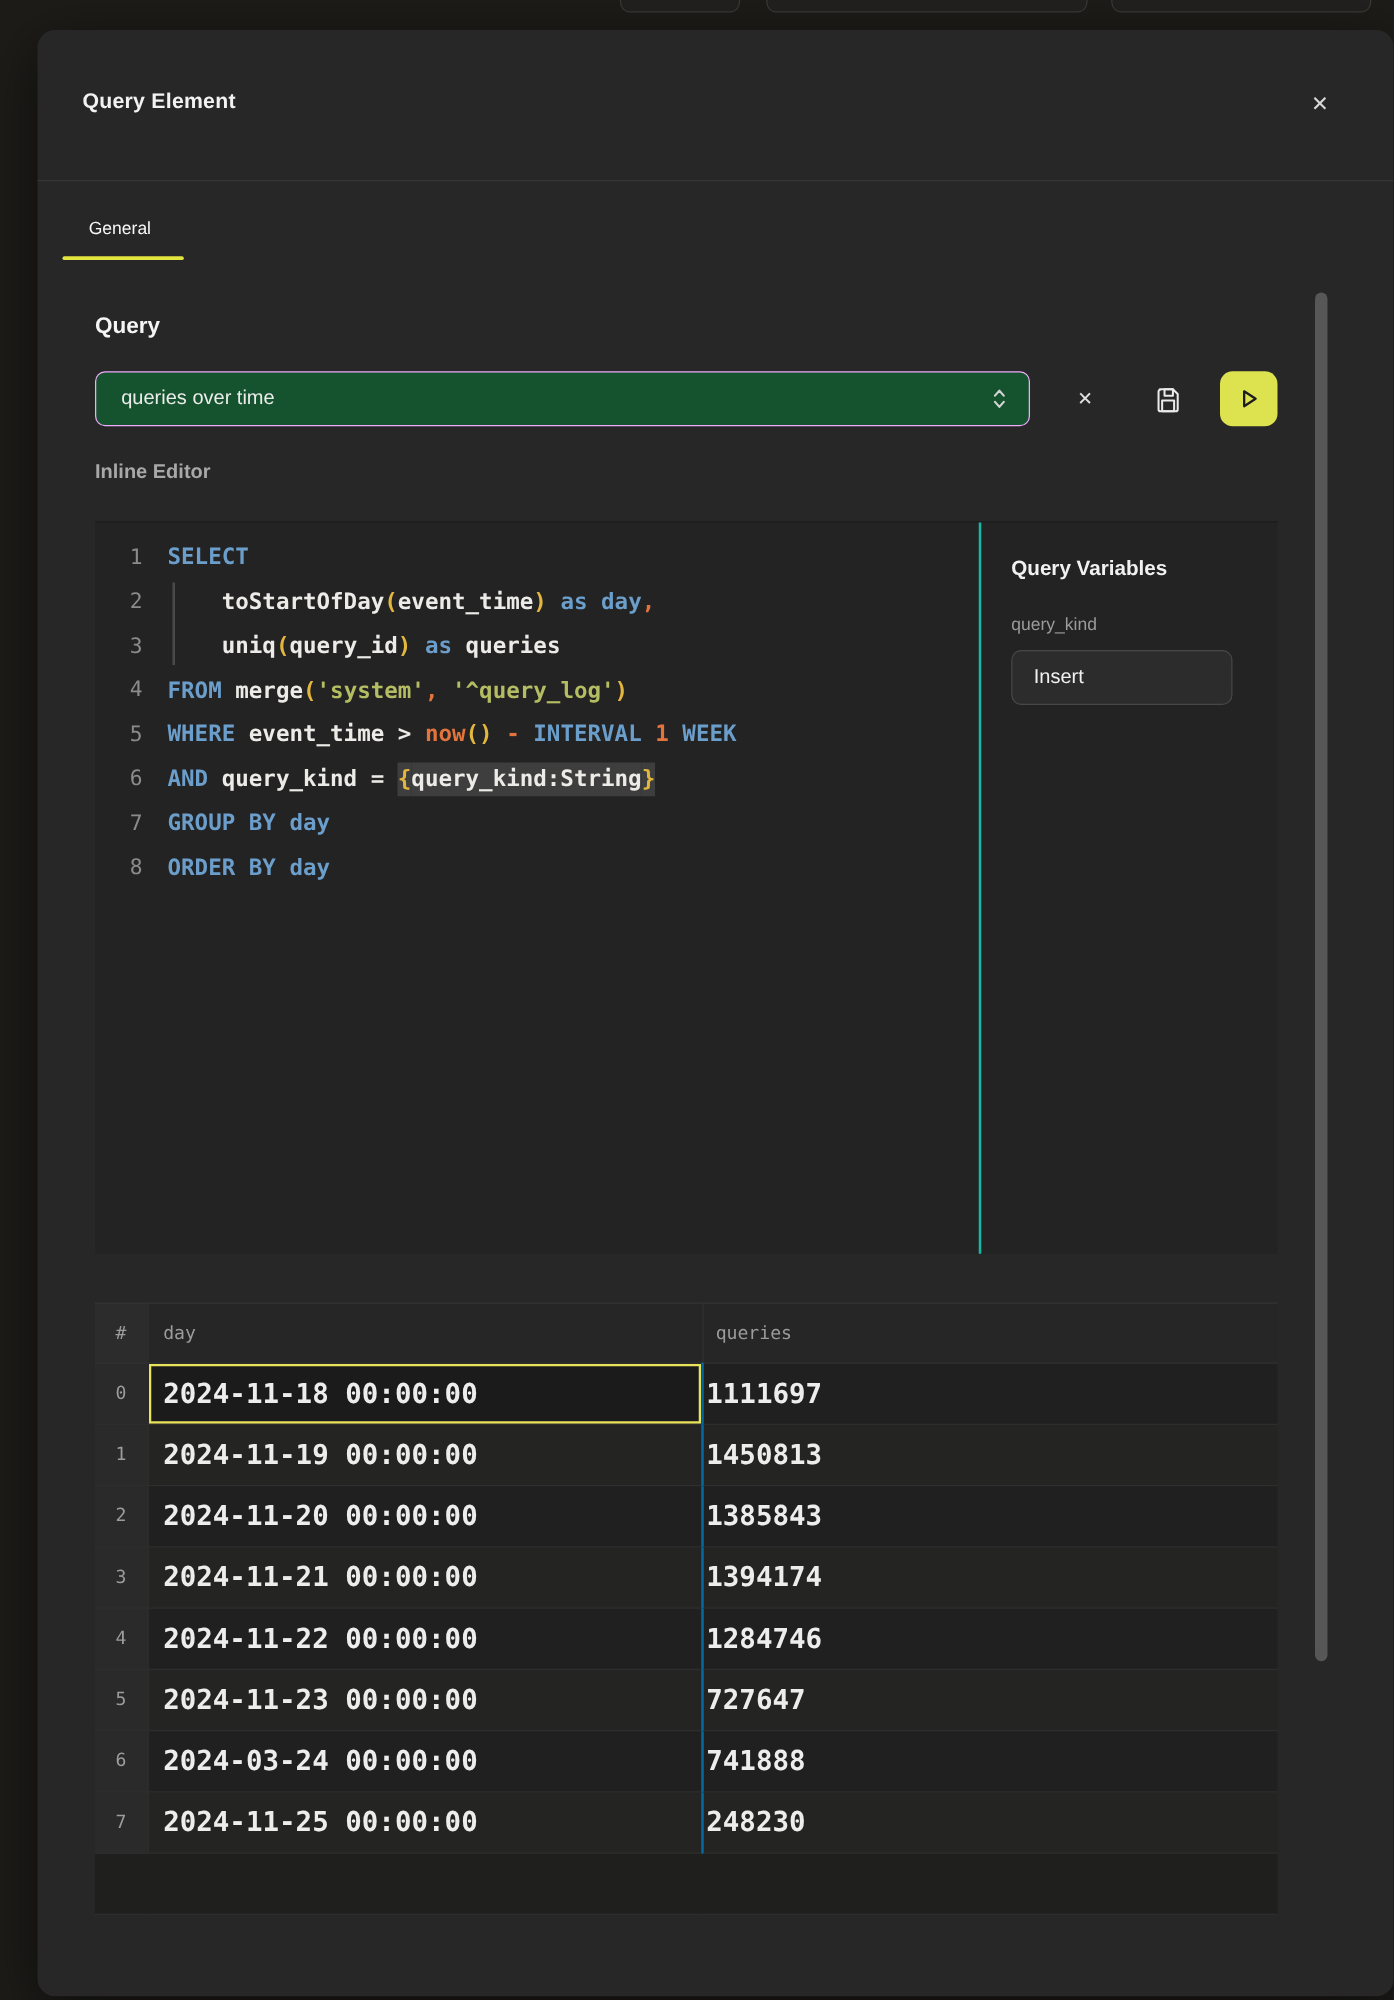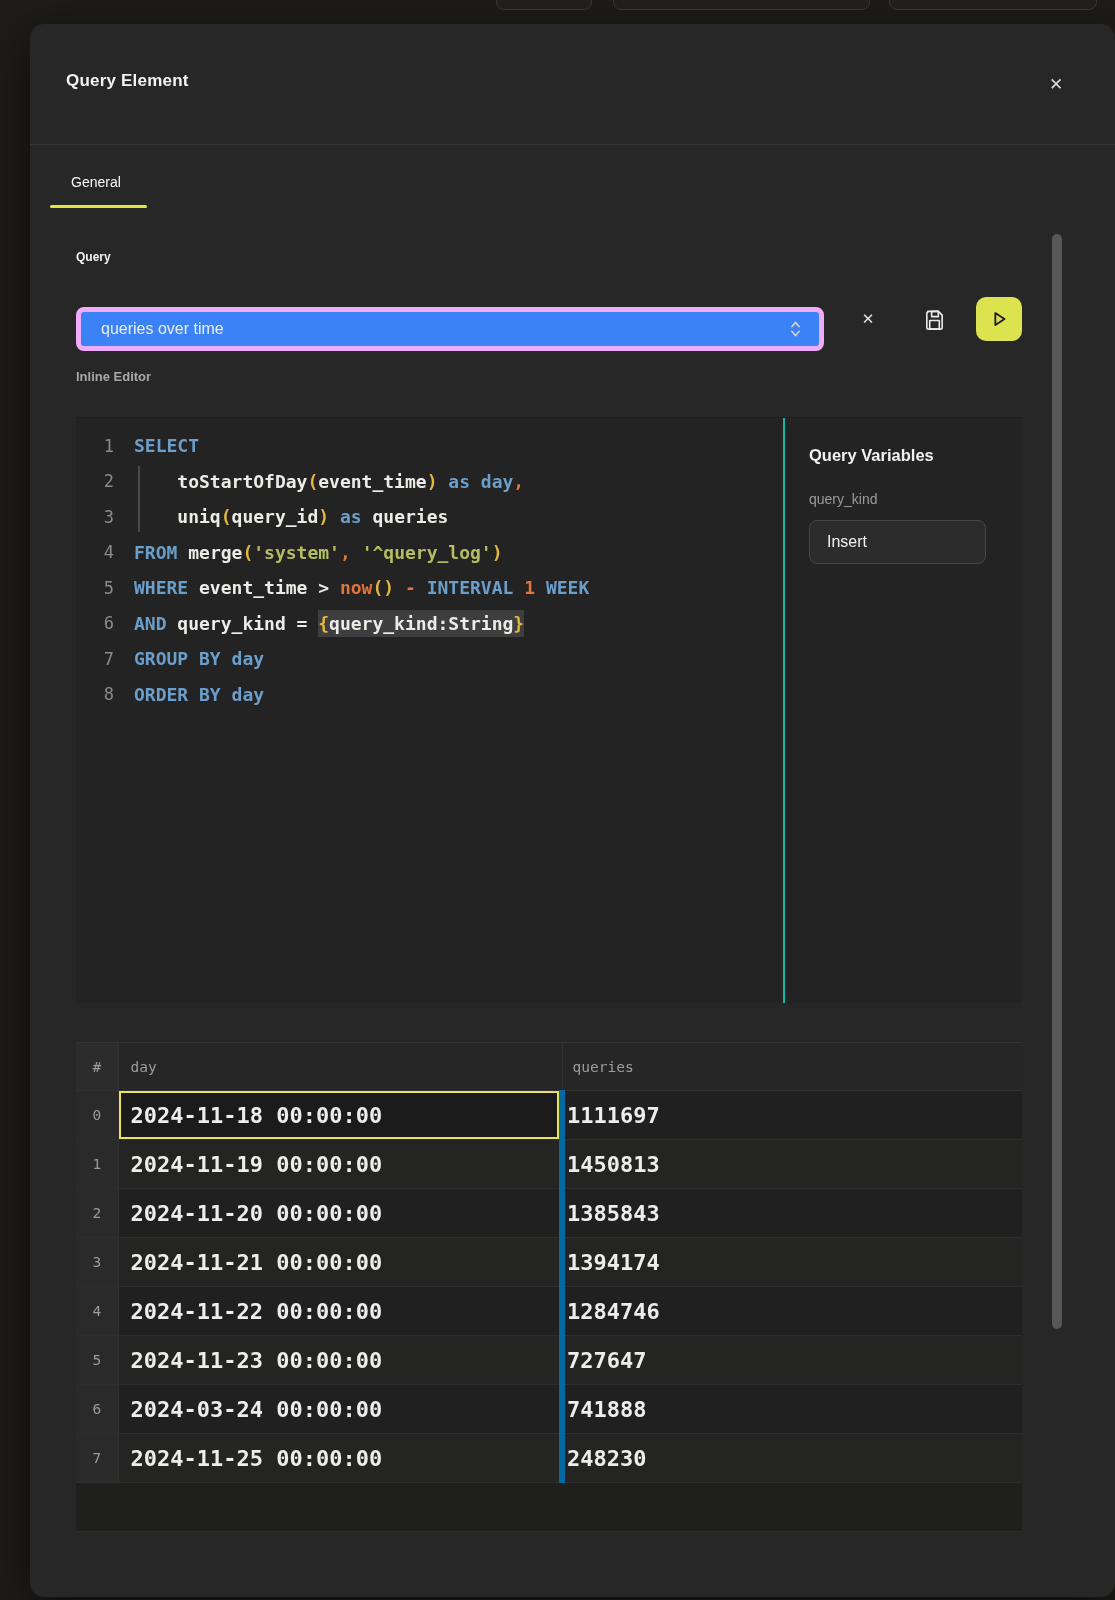--- a/index.html
+++ b/index.html
@@ -44,45 +44,45 @@
     position:absolute; left:20px; top:146px; padding:4px 26px 18px 21px;
     font-size:14px; color:#f7f7f7; font-weight:500; background:none; border:none; cursor:pointer;
   }
   .tab.active::after {
     content:""; position:absolute; left:0; right:0; bottom:0; height:3.5px;
     background:#e3e53f; border-radius:2px;
   }
 
   .section-heading {
     position:absolute; left:46px; top:226px;
-    font-size:12px; font-weight:700; color:#f5f5f5;
+    font-size:18px; font-weight:700; color:#f5f5f5;
   }
 
   
   .query-select {
-    position:absolute; left:46px; top:283px; width:748px; height:44px;
-    background:#3b82f6; border:5px solid #f0abfc; border-radius:8px;
+    position:absolute; left:46px; top:273px; width:748px; height:44px;
+    background:#14532d; border:1px solid #f0abfc; border-radius:8px;
     display:flex; align-items:center; padding:0 16px 0 20px; cursor:pointer;
   }
   .query-select .value { flex:1; font-size:16px; color:#ececec; }
   .icon-btn {
     position:absolute; background:transparent; border:none; cursor:pointer;
     display:flex; align-items:center; justify-content:center; color:#e2e2e2;
   }
   .clear-btn { left:821px; top:279px; width:34px; height:32px; font-size:15px; font-family:"DejaVu Sans", sans-serif; }
   .save-btn  { left:886px; top:277px; width:36px; height:36px; }
   .run-btn {
     position:absolute; left:946px; top:273px; width:46px; height:44px;
     background:#dde24f; border:none; border-radius:10px; cursor:pointer;
     display:flex; align-items:center; justify-content:center;
   }
 
   .inline-editor-label {
     position:absolute; left:46px; top:345px;
-    font-size:13px; font-weight:600; color:#a8a8a8;
+    font-size:16px; font-weight:600; color:#a8a8a8;
   }
 
   
   .editor {
     position:absolute; left:46px; top:393px; width:946px; height:586px;
     background:#232323; border-top:1px solid #1d1d1d;
   }
   .code-area {
     position:absolute; left:0; top:0; bottom:0; width:705px; padding-top:10px;
     font-family:"DejaVu Sans Mono", monospace; font-size:18px; font-weight:700;
@@ -139,21 +139,21 @@
   .results th.h-q   { padding-left:10px; border-left:1px solid #313131; }
   .results td {
     height:49px; font-size:22px; font-weight:700; color:#ededed;
     border-bottom:1px solid #2e2e2e;
   }
   .results td.idx {
     text-align:center; font-size:14.5px; font-weight:400; color:#9c9c9c;
     background:#2a2a2a; border-right:1px solid #313131;
   }
   .results td.day { padding-left:12px; }
-  .results td.q   { padding-left:2px; border-left:6px solid #0369a1; }
+  .results td.q   { padding-left:2px; border-left:2px solid #0369a1; }
   .results tbody tr:nth-child(odd)  td:not(.idx) { background:#202020; }
   .results tbody tr:nth-child(even) td:not(.idx) { background:#242423; }
   .results td.selected {
     box-shadow:inset 0 0 0 2px #e9e25b; background:#1b1b1b !important;
   }
   .results .footer-cell { height:49px; background:#1f1f1e; border-bottom:1px solid #2d2d2d; }
 
   .scroll-thumb {
     position:absolute; left:1022px; top:210px; width:10px; height:1095px;
     border-radius:5px; background:#575757; cursor:pointer;

